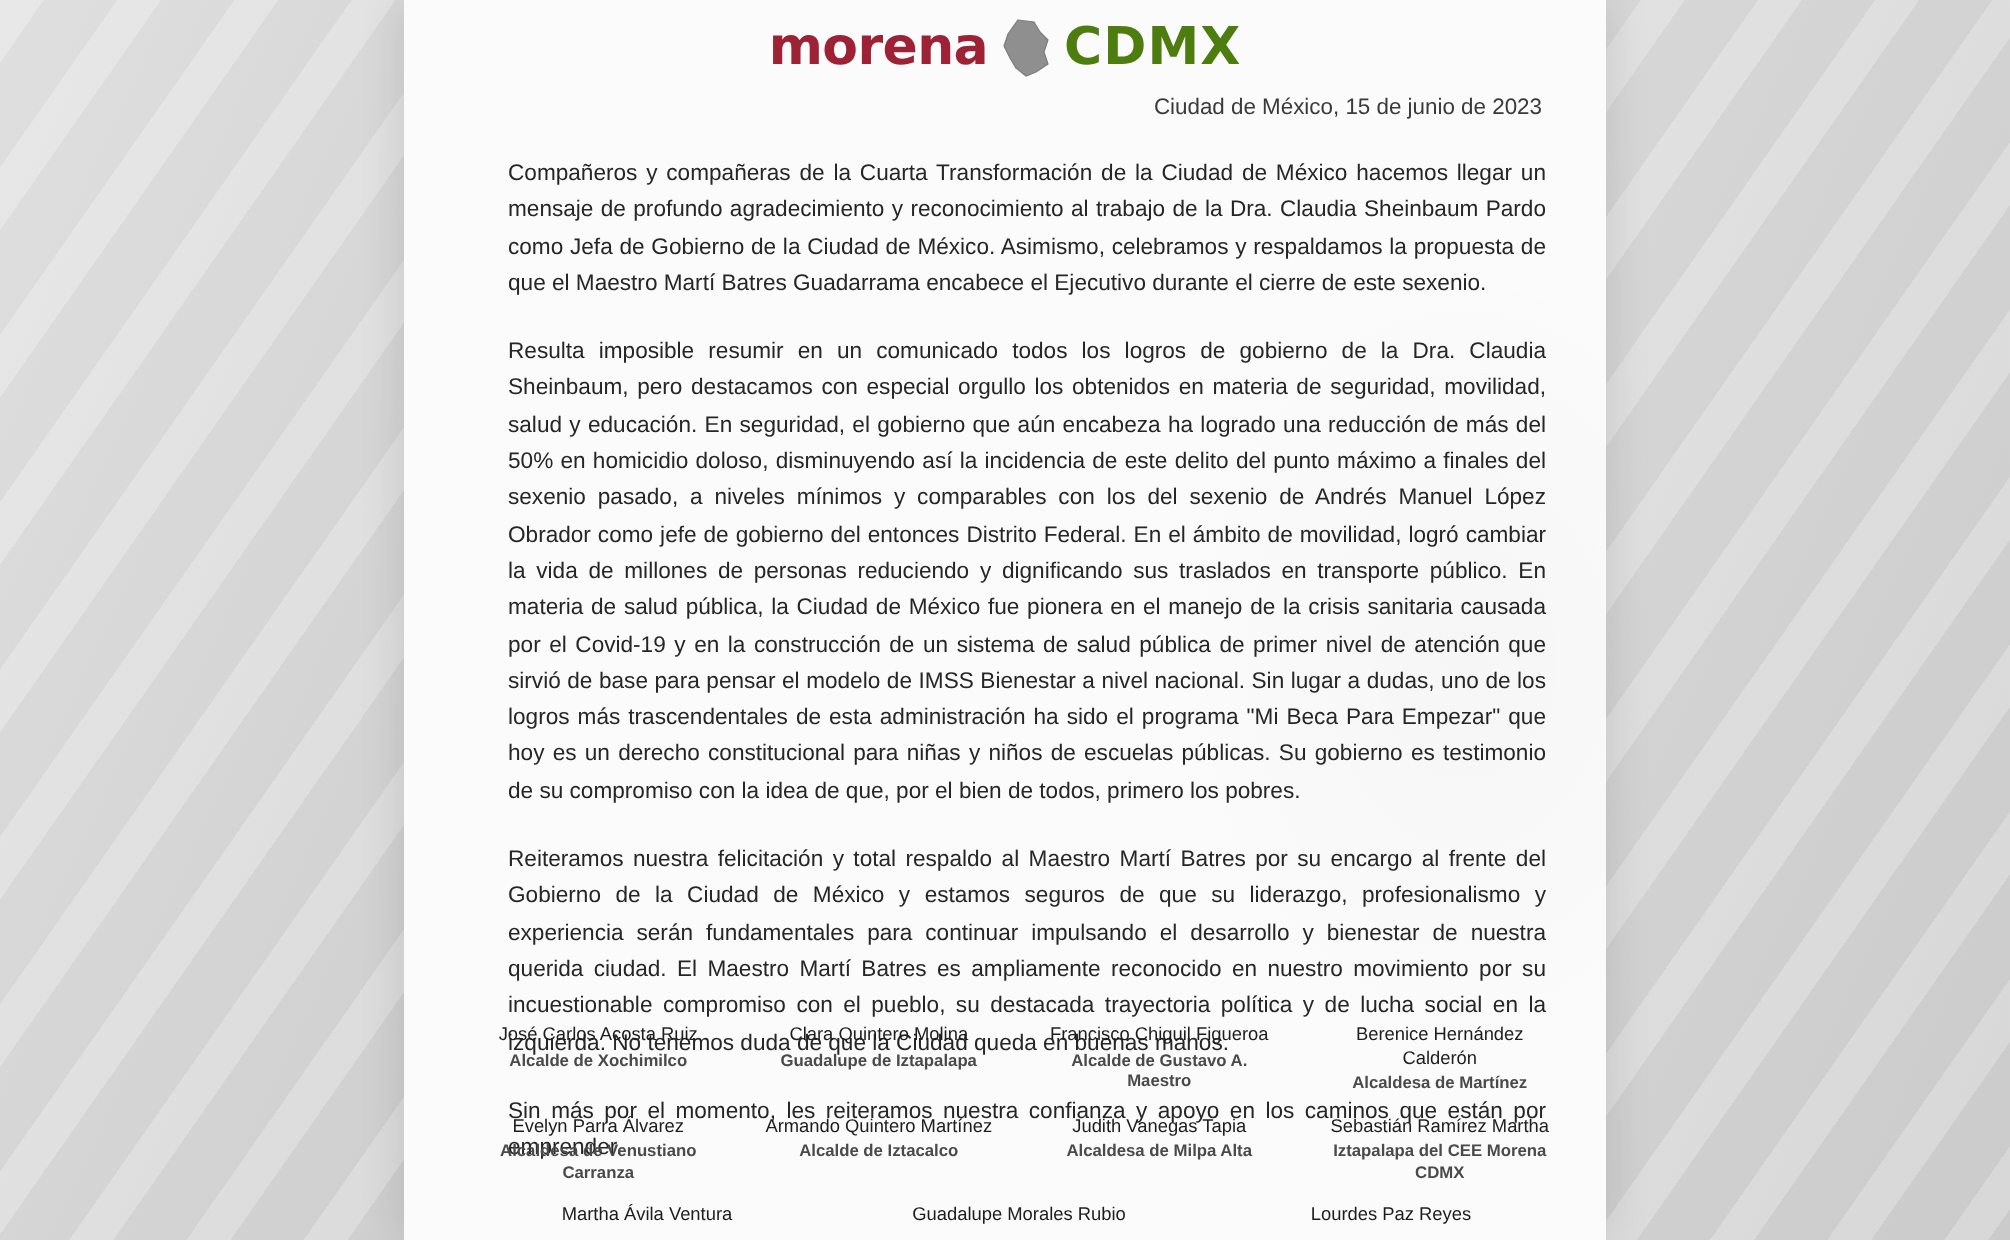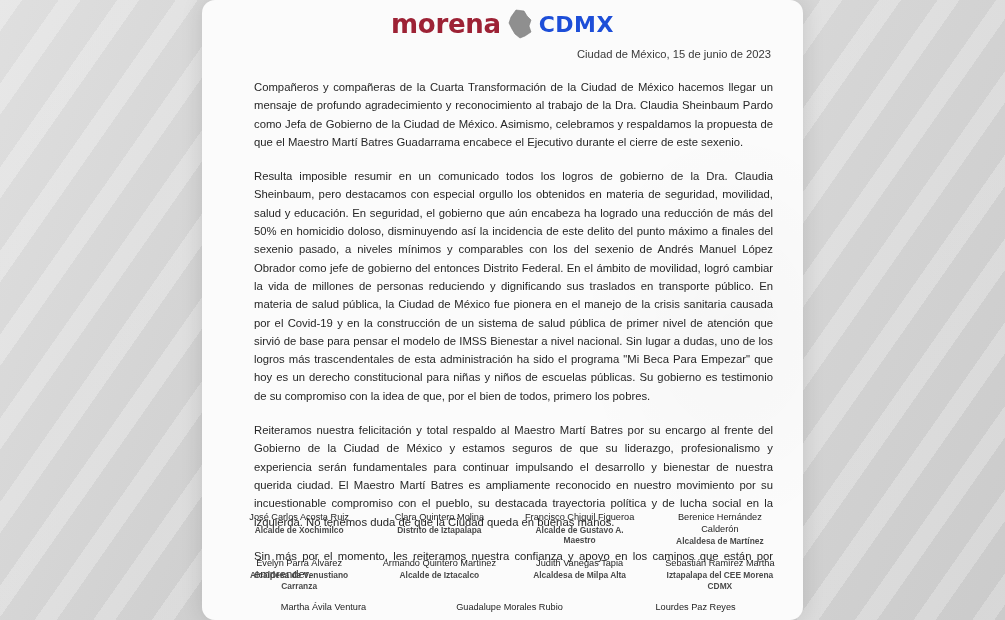--- a/index.html
+++ b/index.html
@@ -31,21 +31,20 @@
   }
   .sheet {
     position: absolute;
     left: 202px;
     top: 0;
     width: 601px;
     height: 620px;
     background: #fbfbfb;
     box-shadow: 0 0 22px rgba(0,0,0,0.12);
     overflow: hidden;
-    border-radius: 13px;
   }
   
   .sheet::after {
     content: "";
     position: absolute;
     right: -90px;
     top: 120px;
     width: 320px;
     height: 420px;
     background: radial-gradient(ellipse at center, rgba(0,0,0,0.018) 0%, rgba(0,0,0,0) 70%);
@@ -64,23 +63,23 @@
   }
   .logo .morena {
     font-family: "DejaVu Sans", sans-serif;
     font-size: 26px;
     font-weight: 700;
     color: #9d2235;
     letter-spacing: -0.3px;
   }
   .logo .cdmx {
     font-family: "DejaVu Sans", sans-serif;
-    font-size: 22px;
+    font-size: 26px;
     font-weight: 700;
-    color: #1d4ed8;
+    color: #4d7c0f;
     letter-spacing: 0.5px;
   }
   .logo .mapmark {
     width: 26px;
     height: 30px;
     position: relative;
     display: inline-block;
   }
   .logo .mapmark svg { display: block; }
 
@@ -162,21 +161,21 @@
     </div>
 
     <div class="signatures">
       <div class="sigrow r1">
         <div class="sig">
           <div class="name">José Carlos Acosta Ruiz</div>
           <div class="role">Alcalde de Xochimilco</div>
         </div>
         <div class="sig">
           <div class="name">Clara Quintero Molina</div>
-          <div class="role">Distrito de Iztapalapa</div>
+          <div class="role">Guadalupe de Iztapalapa</div>
         </div>
         <div class="sig">
           <div class="name">Francisco Chiguil Figueroa</div>
           <div class="role">Alcalde de Gustavo A. Maestro</div>
         </div>
         <div class="sig">
           <div class="name">Berenice Hernández Calderón</div>
           <div class="role">Alcaldesa de Martínez</div>
         </div>
       </div>

